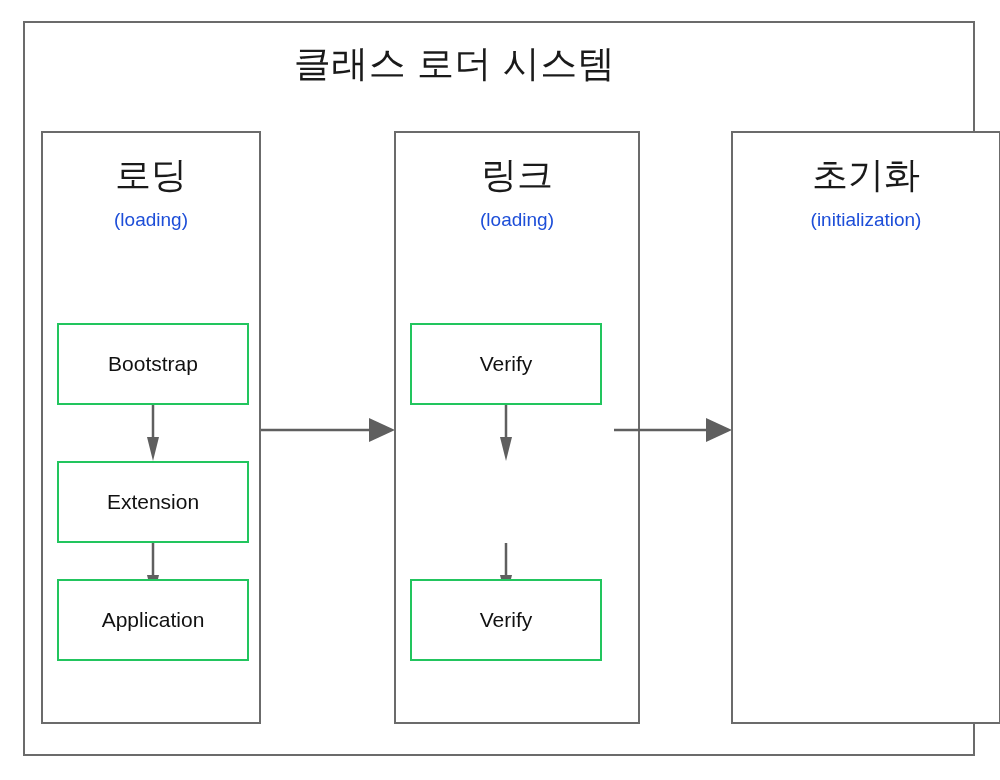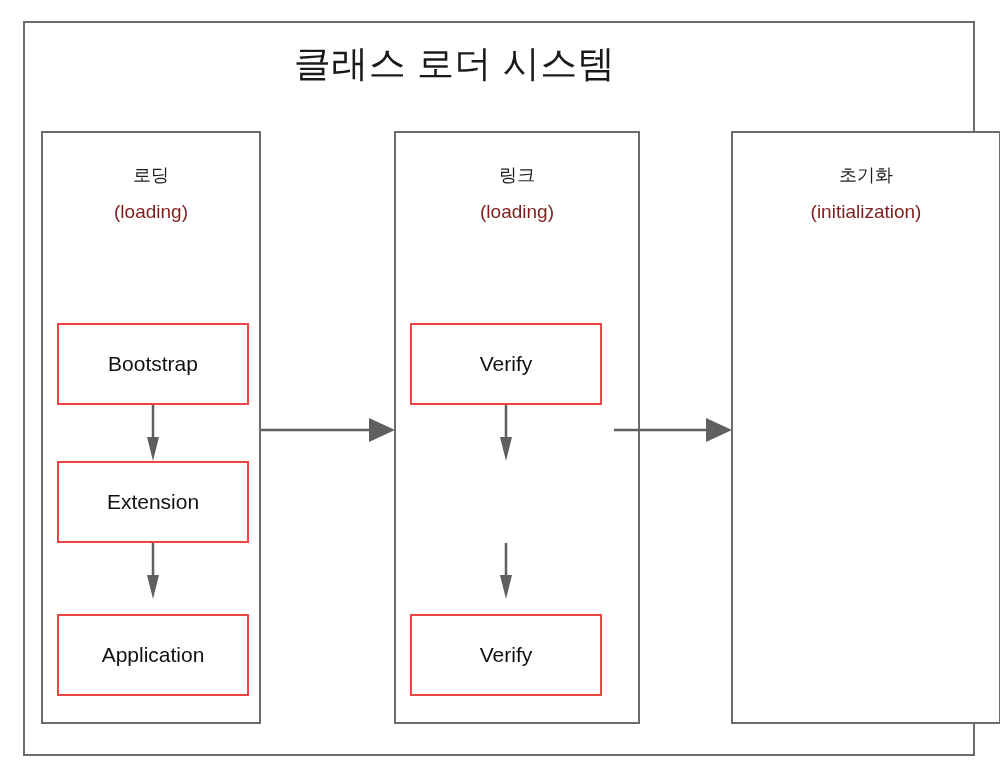--- a/index.html
+++ b/index.html
@@ -56,49 +56,49 @@
   .phase-col-3 { left: 731px; width: 270px; }
 
   .phase-header {
     position: absolute;
     left: 0;
     right: 0;
     top: 26px;
     text-align: center;
   }
   .phase-title-ko {
-    font-size: 18px;
+    font-size: 36px;
     line-height: 32px;
     color: #1a1a1a;
     white-space: nowrap;
   }
   .phase-title-en {
     font-size: 19px;
     line-height: 26px;
-    margin-top: 8px;
-    color: #7f1d1d;
+    margin-top: 16px;
+    color: #1d4ed8;
     white-space: nowrap;
   }
 
   
   .step-box {
     position: absolute;
     left: 14px;
     width: 192px;
     height: 82px;
-    border: 2px solid #ef4444;
+    border: 2px solid #22c55e;
     box-sizing: border-box;
     background: #ffffff;
     display: flex;
     align-items: center;
     justify-content: center;
   }
   .step-box.s0 { top: 190px; }
   .step-box.s1 { top: 328px; }
-  .step-box.s2 { top: 481px; text-align: center; }
+  .step-box.s2 { top: 446px; text-align: center; }
   .step-label {
     font-size: 21px;
     line-height: 26px;
     color: #111111;
     white-space: nowrap;
   }
 
   
   .v-arrow {
     position: absolute;

